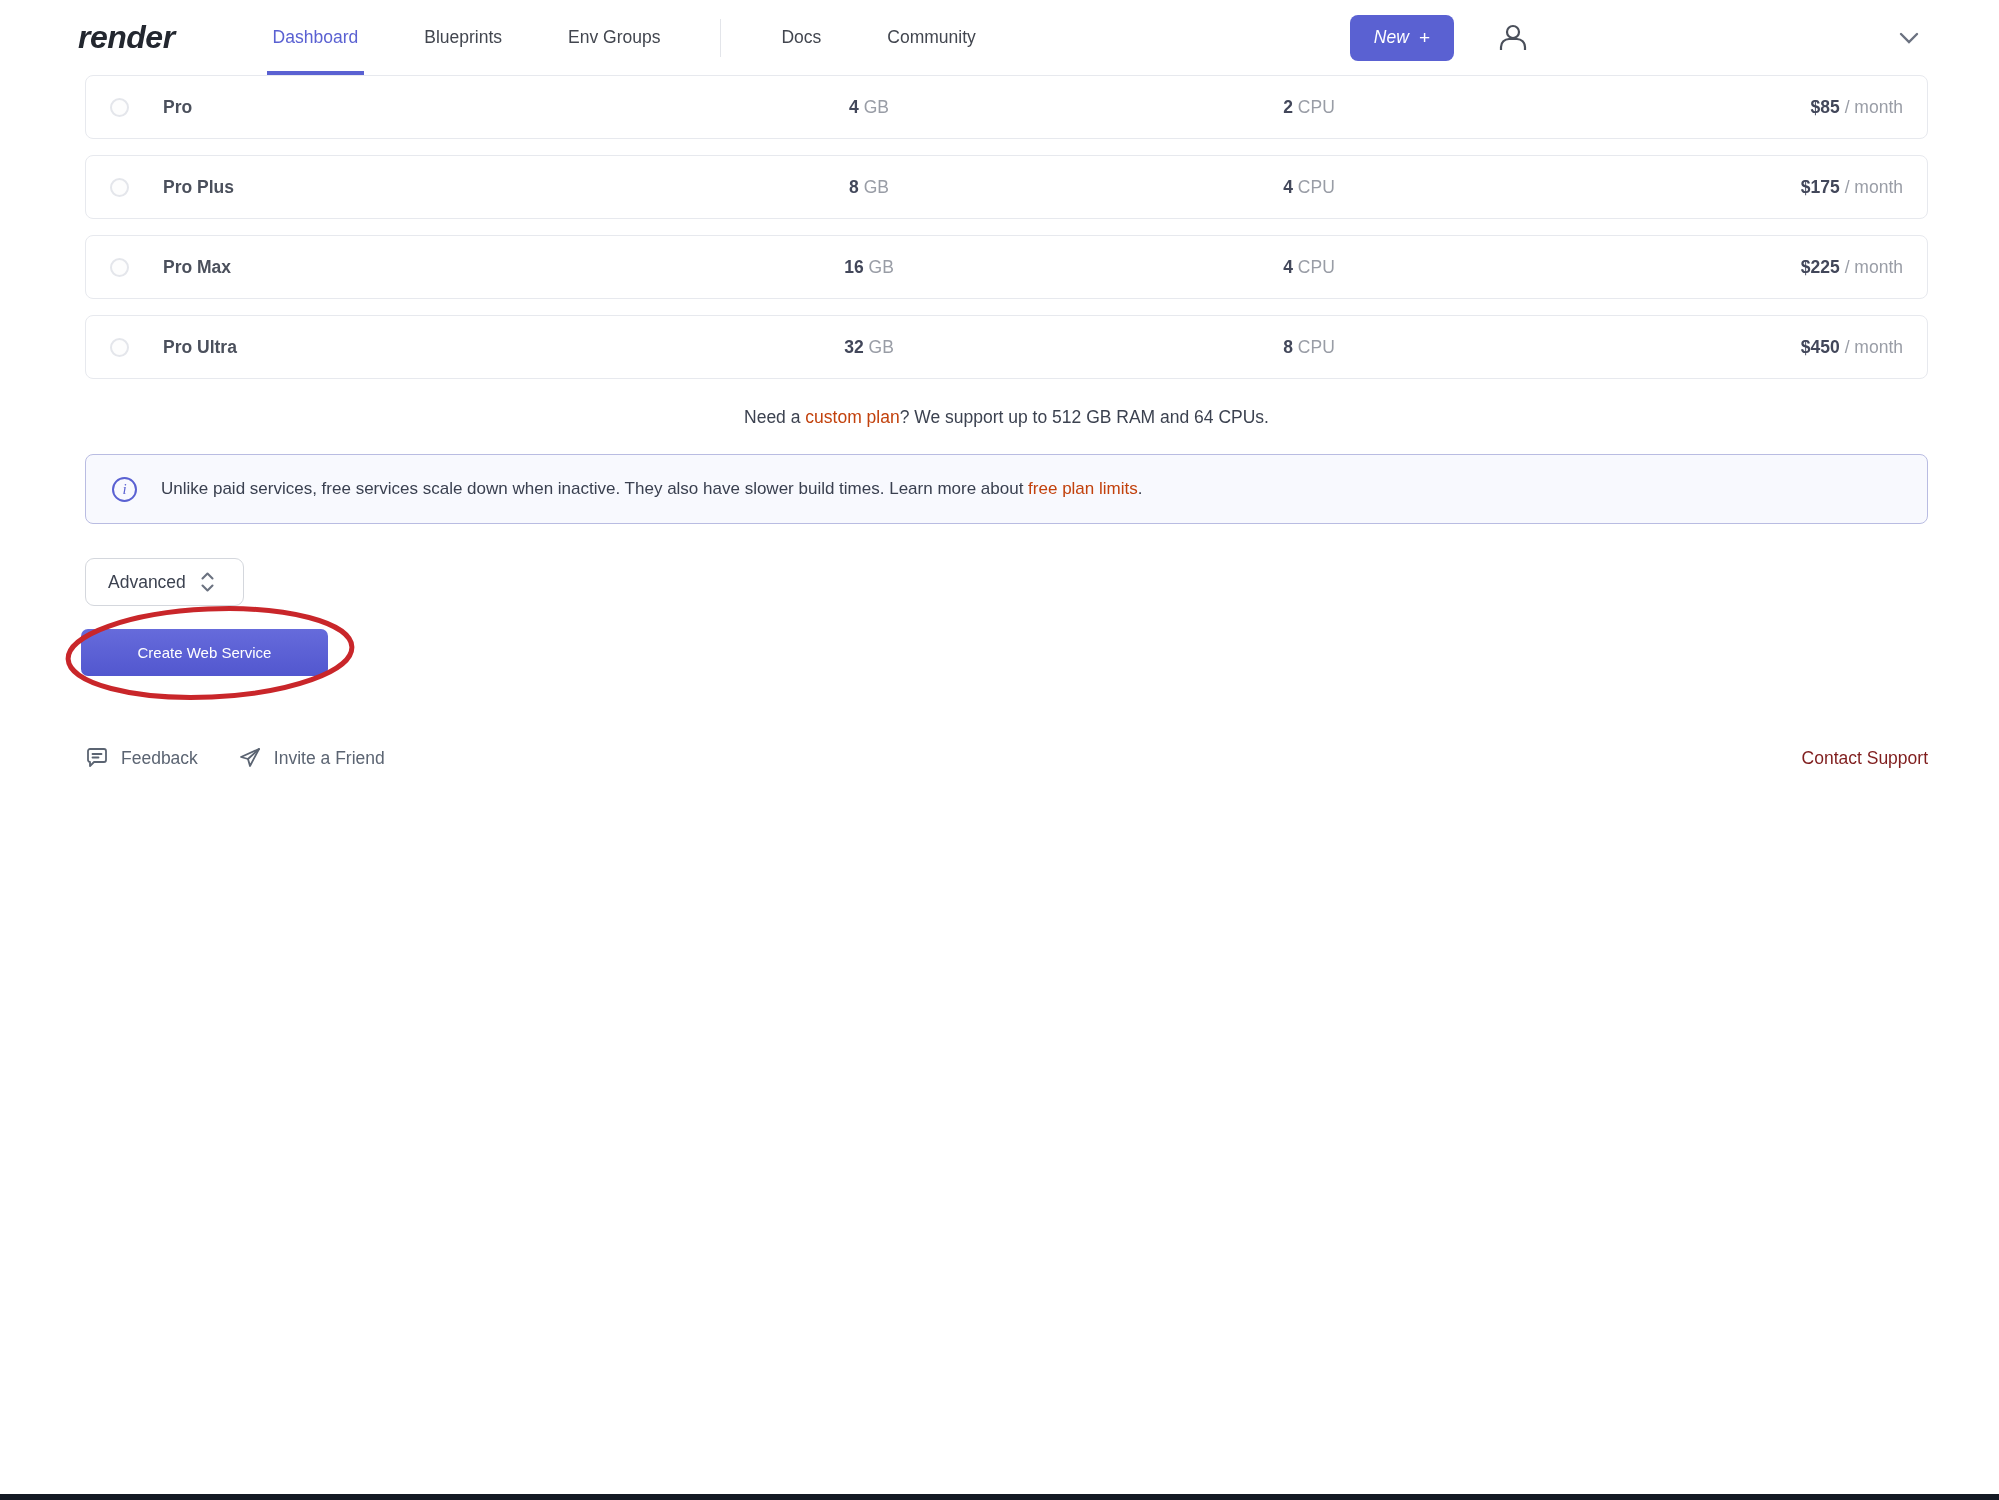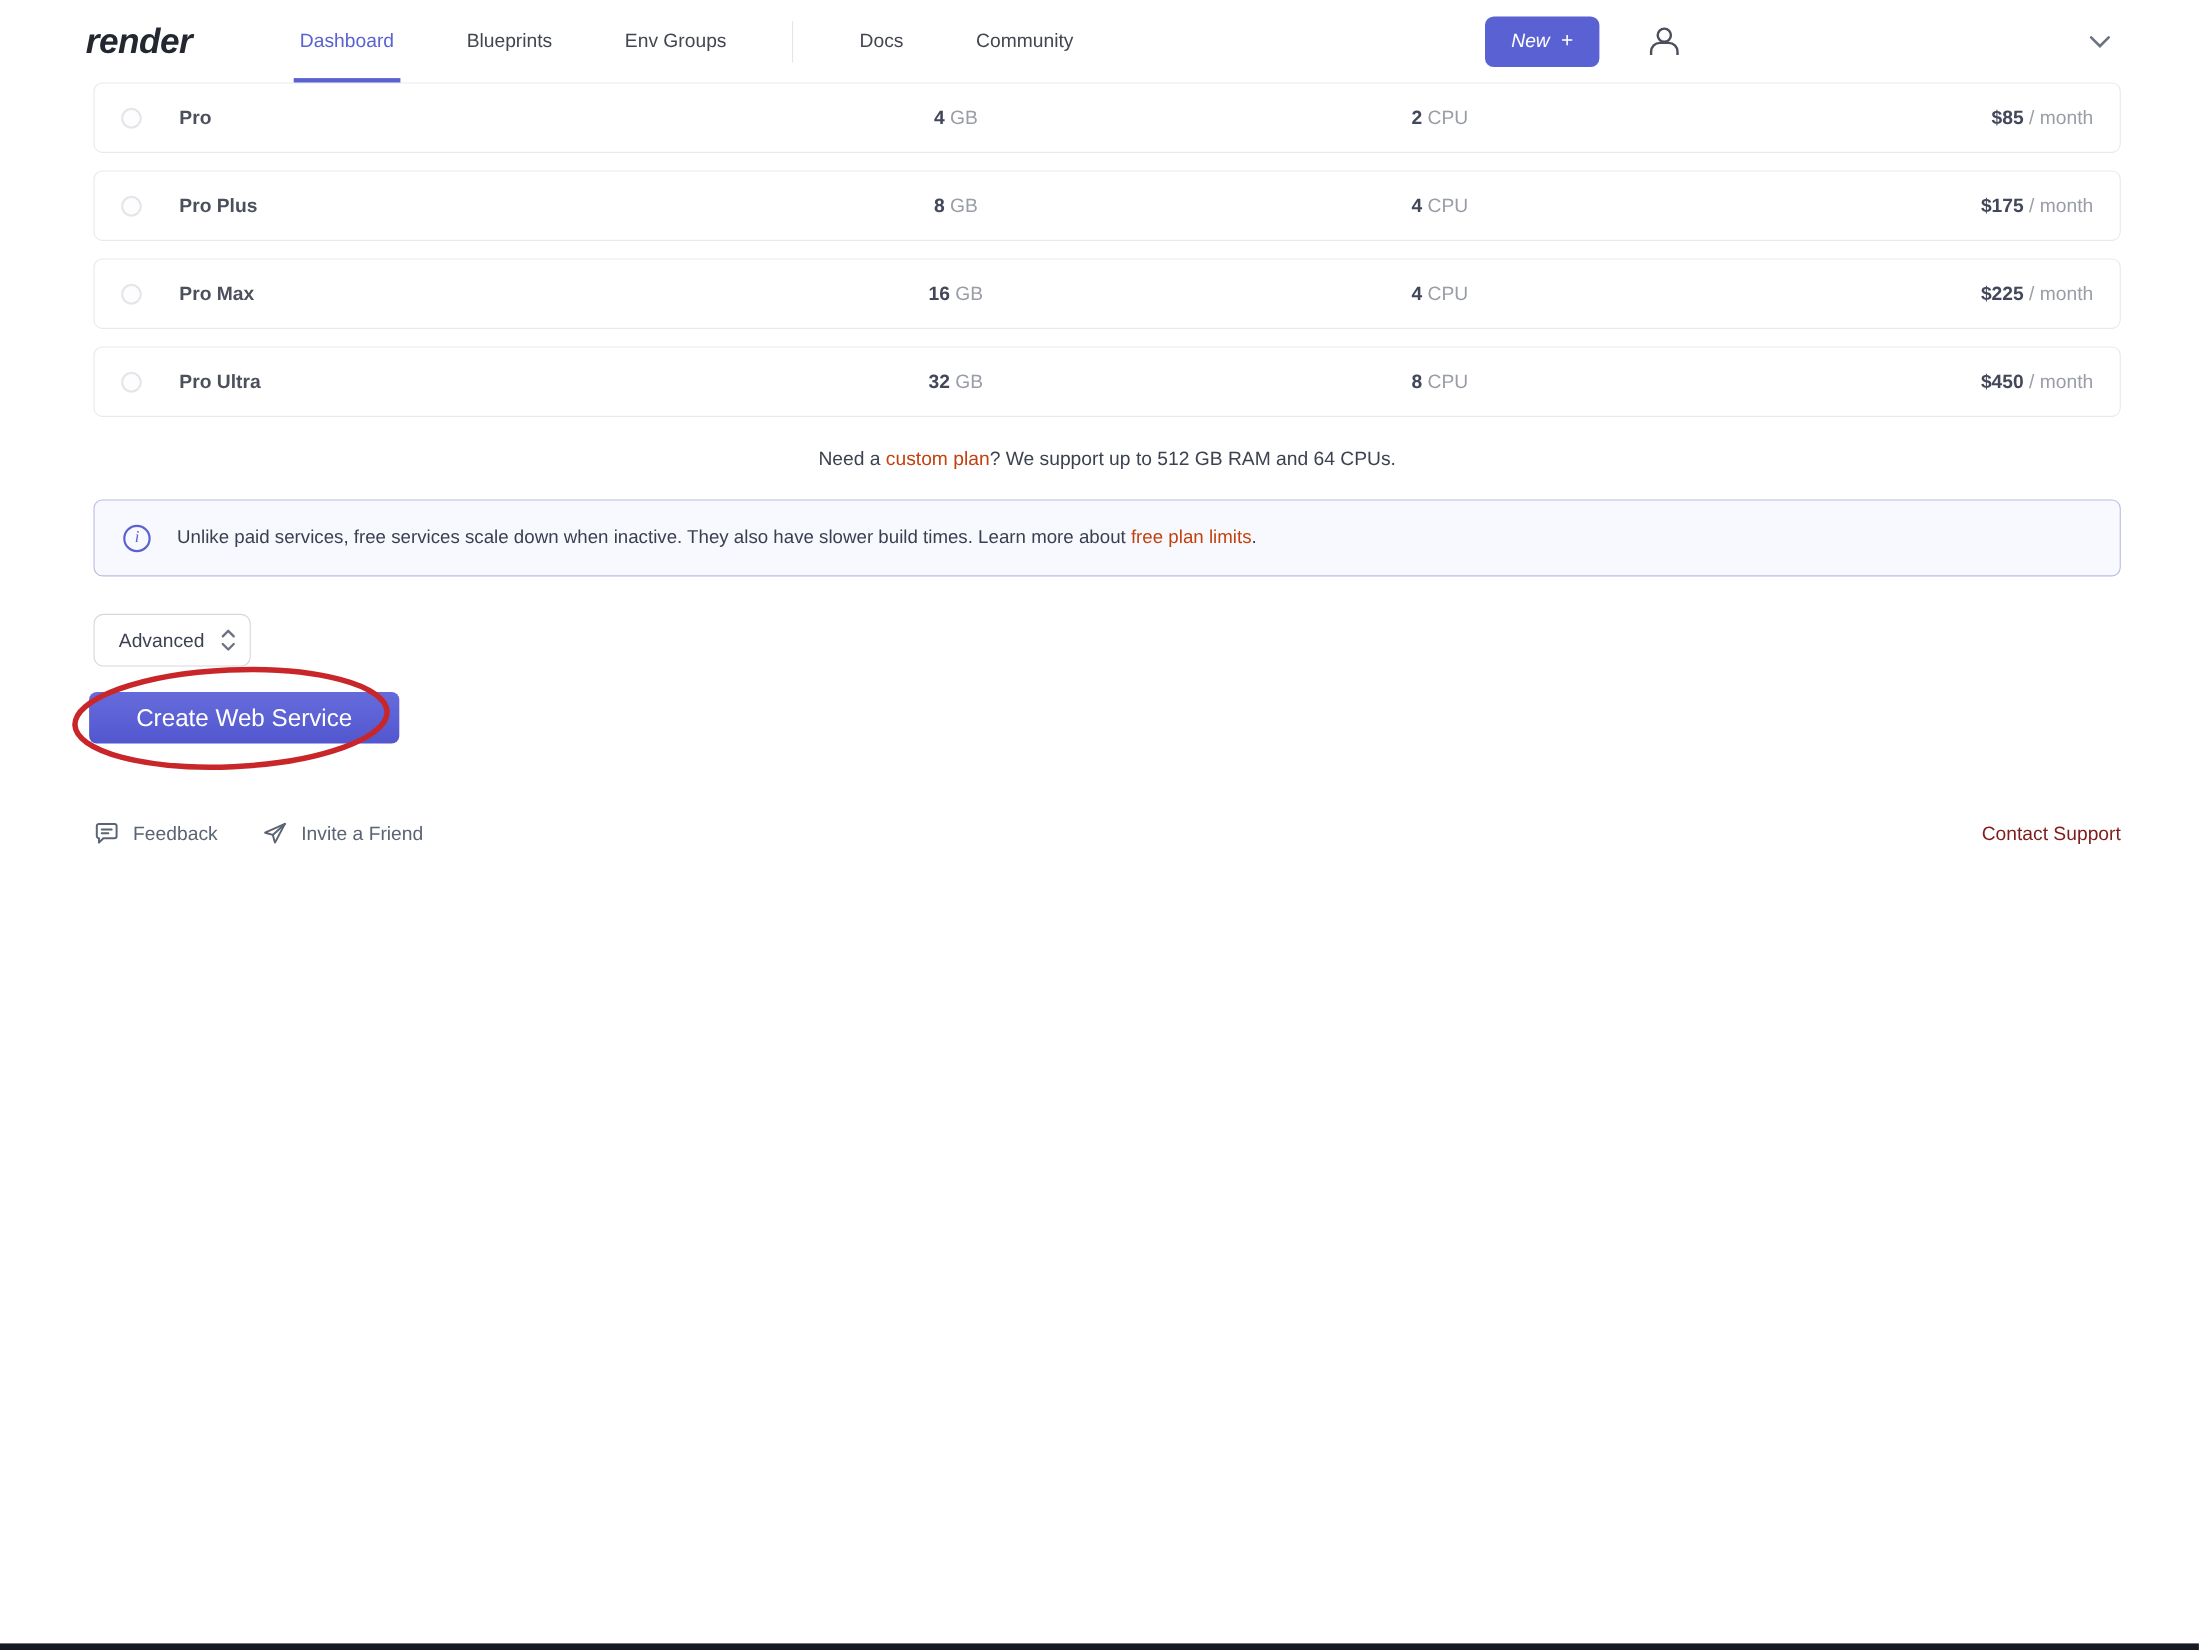--- a/index.html
+++ b/index.html
@@ -39,26 +39,26 @@
   .link { color:#c2410c; cursor:pointer; }
 
   .info-banner { margin-top:26px; display:flex; align-items:center; gap:24px;
     border:1.5px solid #b9bce2; border-radius:8px; background:#f8f9fe; height:70px; padding:0 26px; }
   .info-icon { width:25px; height:25px; border-radius:50%; border:2px solid #5a61d2; color:#5a61d2;
     font-size:15px; display:flex; align-items:center; justify-content:center;
     font-family:"Liberation Serif","DejaVu Serif",serif; font-style:italic; flex:0 0 auto; }
   .info-text { font-size:17px; color:#3a4050; }
 
   .advanced-btn { margin-top:34px; display:inline-flex; align-items:center; gap:14px;
-    border:1px solid #d4d7dd; border-radius:9px; background:#fff; padding:12px 12px 12px 22px;
+    border:1px solid #d4d7dd; border-radius:9px; background:#fff; padding:12px 28px 12px 22px;
     font-size:17.5px; color:#3c4250; cursor:pointer; }
 
   .create-wrap { position:relative; margin-top:23px; height:47px; }
-  .create-btn { position:absolute; left:-4px; top:0; width:282px; height:47px; border:none;
-    border-radius:7px; color:#fff; font-size:22px; cursor:pointer;
+  .create-btn { position:absolute; left:-4px; top:0; width:247px; height:47px; border:none;
+    border-radius:7px; color:#fff; font-size:15px; cursor:pointer;
     background:linear-gradient(180deg,#666bdb 0%,#5257cf 100%); }
   .annotation-svg { position:absolute; left:-120px; top:-58px; pointer-events:none; }
 
   .footer { margin-top:70px; display:flex; align-items:center; font-size:17.5px; color:#5b6472; }
   .footer-link { display:flex; align-items:center; gap:12px; cursor:pointer; }
   .footer-link + .footer-link { margin-left:40px; }
   .footer-right { margin-left:auto; color:#7f1d1d; cursor:pointer; }
 
   .bottom-bar { position:absolute; left:0; bottom:0; width:100%; height:6px; background:#141923; }
 

